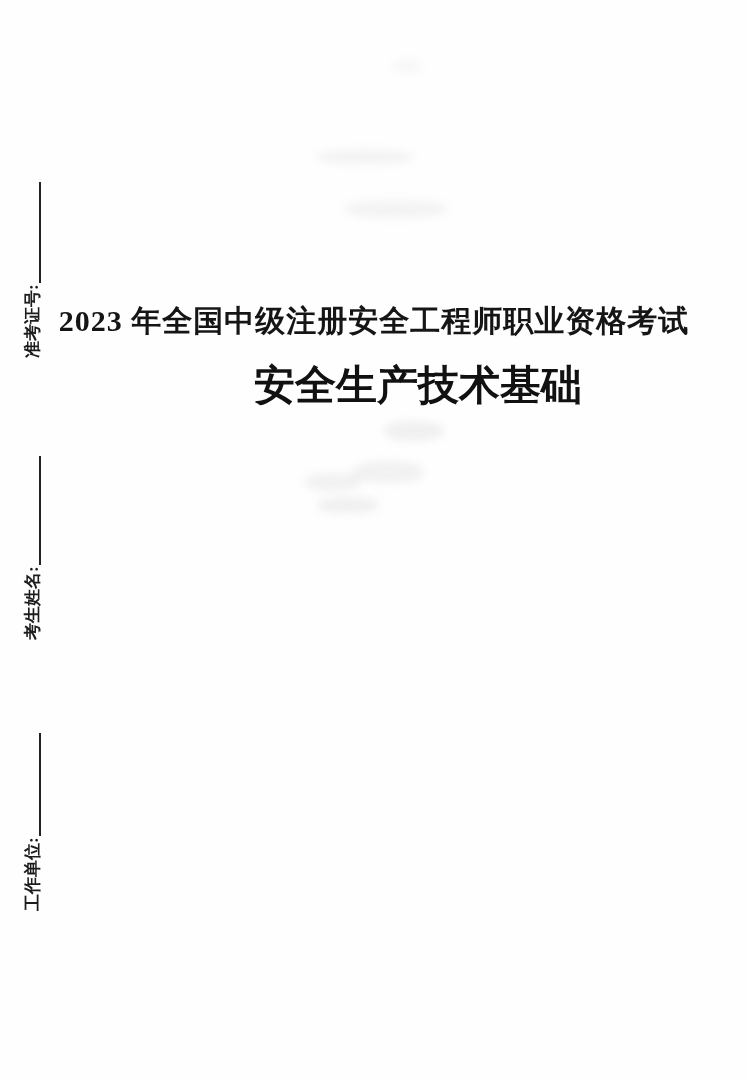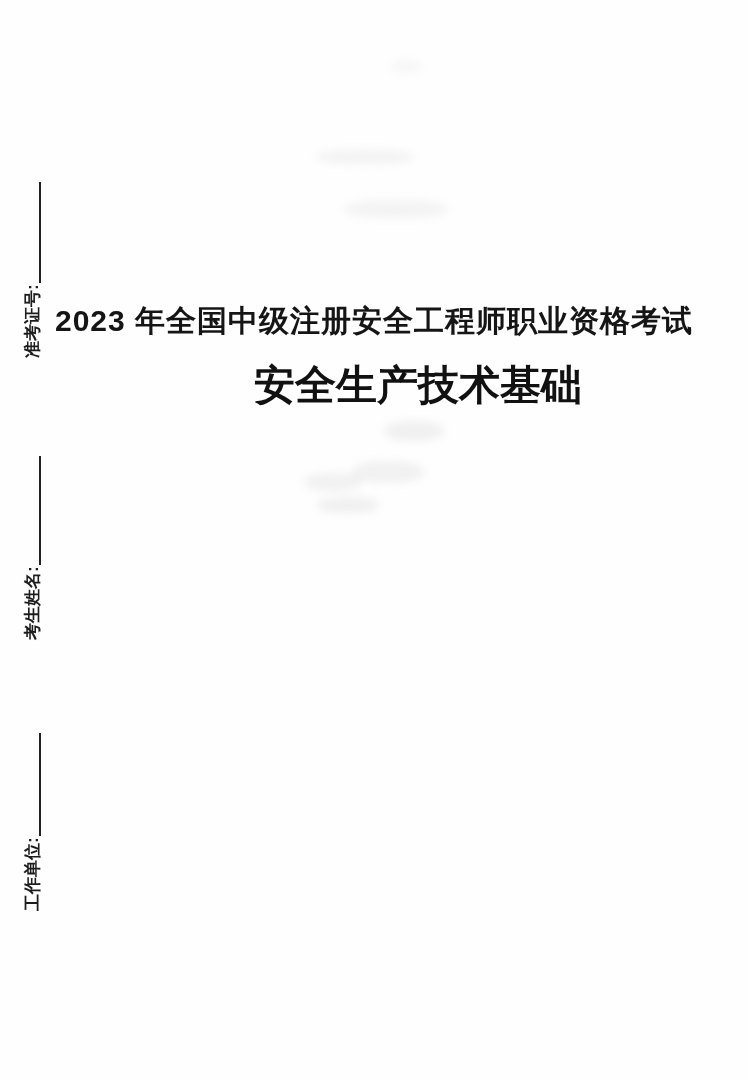--- a/index.html
+++ b/index.html
@@ -6,21 +6,21 @@
     margin: 0;
     padding: 0;
     background: #ffffff;
   }
   .page {
     position: relative;
     width: 748px;
     height: 1080px;
     background: #fefefe;
     overflow: hidden;
-    font-family: Liberation Sans, sans-serif;
+    font-family: Liberation Serif, serif;
     color: #1a1a1a;
   }
 
   
   .exam-title {
     position: absolute;
     top: 301px;
     left: 0;
     width: 748px;
     text-align: center;

